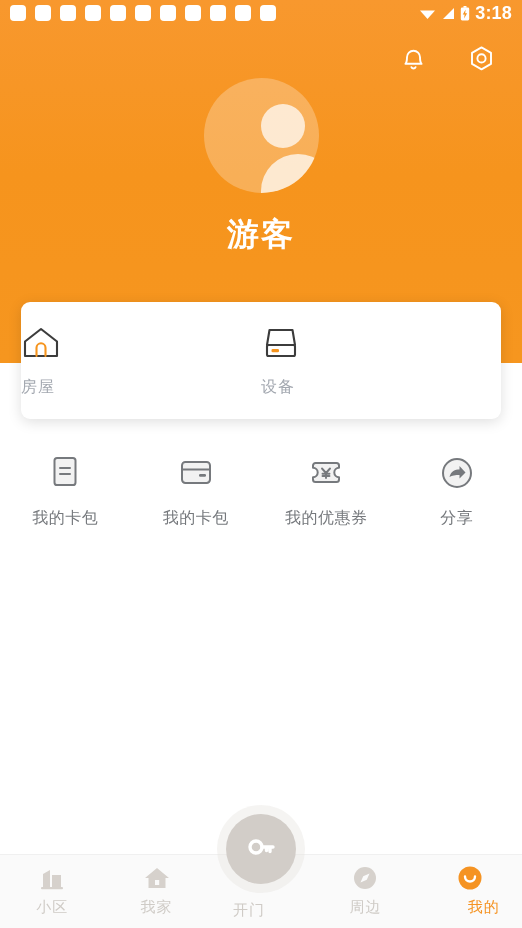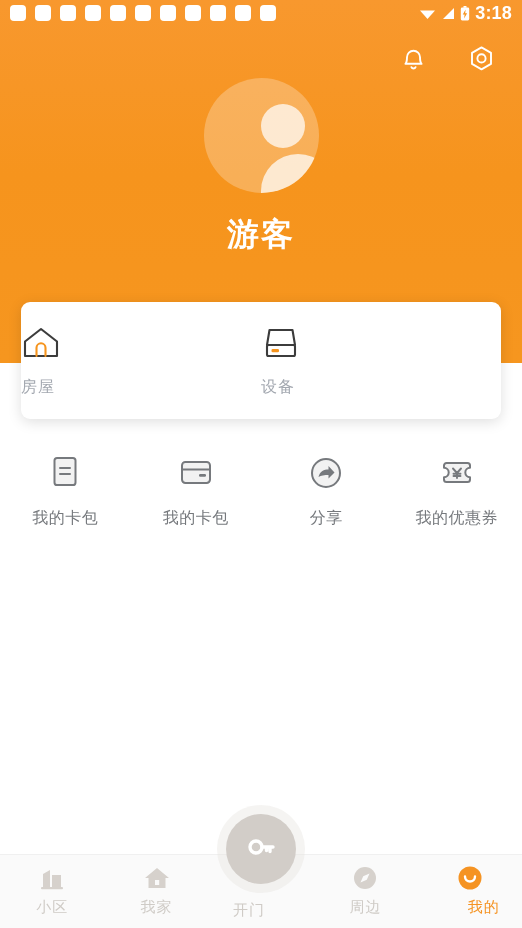--- a/index.html
+++ b/index.html
@@ -232,36 +232,36 @@
         <rect x="5" y="8" width="28" height="21" rx="3.4" fill="#f2f2f2" stroke="#76797d" stroke-width="2"></rect>
         <path d="M5 15.5 H33" stroke="#76797d" stroke-width="2"></path>
         <rect x="22" y="20" width="7" height="2.8" rx="1.2" fill="#76797d"></rect>
       </svg>
     </span>
     <span class="quick-label">我的卡包</span>
   </div>
 
   <div class="quick-item">
     <span class="quick-icon">
+      <svg width="40" height="38" viewBox="0 0 40 38" fill="none">
+        <path d="M7 11.5 a2.5 2.5 0 0 1 2.5 -2.5 H30.5 A2.5 2.5 0 0 1 33 11.5 v2.3 a3.1 3.1 0 0 0 0 9.4 v2.3 a2.5 2.5 0 0 1 -2.5 2.5 H9.5 A2.5 2.5 0 0 1 7 25.5 v-2.3 a3.1 3.1 0 0 0 0 -9.4 Z" fill="#f2f2f2" stroke="#76797d" stroke-width="2" stroke-linejoin="round"></path>
+        <path d="M16 14.5 L20 19 L24 14.5 M20 19 V24 M16.5 19.8 H23.5 M16.5 22 H23.5" stroke="#76797d" stroke-width="1.9" stroke-linecap="round" stroke-linejoin="round"></path>
+      </svg>
+    </span>
+    <span class="quick-label">我的优惠券</span>
+  </div>
+
+  <div class="quick-item">
+    <span class="quick-icon">
       <svg width="38" height="38" viewBox="0 0 38 38" fill="none">
         <circle cx="19" cy="19" r="14" fill="#f2f2f2" stroke="#76797d" stroke-width="2"></circle>
         <path d="M11.5 23 C13 17 17 15.5 21.5 15.5 V12 L27.5 18.5 L21.5 24.5 V21 C17.5 21 14 21.5 11.5 23 Z" fill="#76797d"></path>
       </svg>
     </span>
     <span class="quick-label">分享</span>
-  </div>
-
-  <div class="quick-item">
-    <span class="quick-icon">
-      <svg width="40" height="38" viewBox="0 0 40 38" fill="none">
-        <path d="M7 11.5 a2.5 2.5 0 0 1 2.5 -2.5 H30.5 A2.5 2.5 0 0 1 33 11.5 v2.3 a3.1 3.1 0 0 0 0 9.4 v2.3 a2.5 2.5 0 0 1 -2.5 2.5 H9.5 A2.5 2.5 0 0 1 7 25.5 v-2.3 a3.1 3.1 0 0 0 0 -9.4 Z" fill="#f2f2f2" stroke="#76797d" stroke-width="2" stroke-linejoin="round"></path>
-        <path d="M16 14.5 L20 19 L24 14.5 M20 19 V24 M16.5 19.8 H23.5 M16.5 22 H23.5" stroke="#76797d" stroke-width="1.9" stroke-linecap="round" stroke-linejoin="round"></path>
-      </svg>
-    </span>
-    <span class="quick-label">我的优惠券</span>
   </div>
 </div>
 
 <div class="fab">
   <span>
     <svg width="34" height="34" viewBox="0 0 34 34" fill="none">
       <circle cx="12" cy="17" r="6" fill="none" stroke="#ffffff" stroke-width="3.4"></circle>
       <path d="M18 17 H29 M26 17 V21.5 M22.5 17 V20.5" stroke="#ffffff" stroke-width="3.4" stroke-linecap="round"></path>
     </svg>
   </span>

